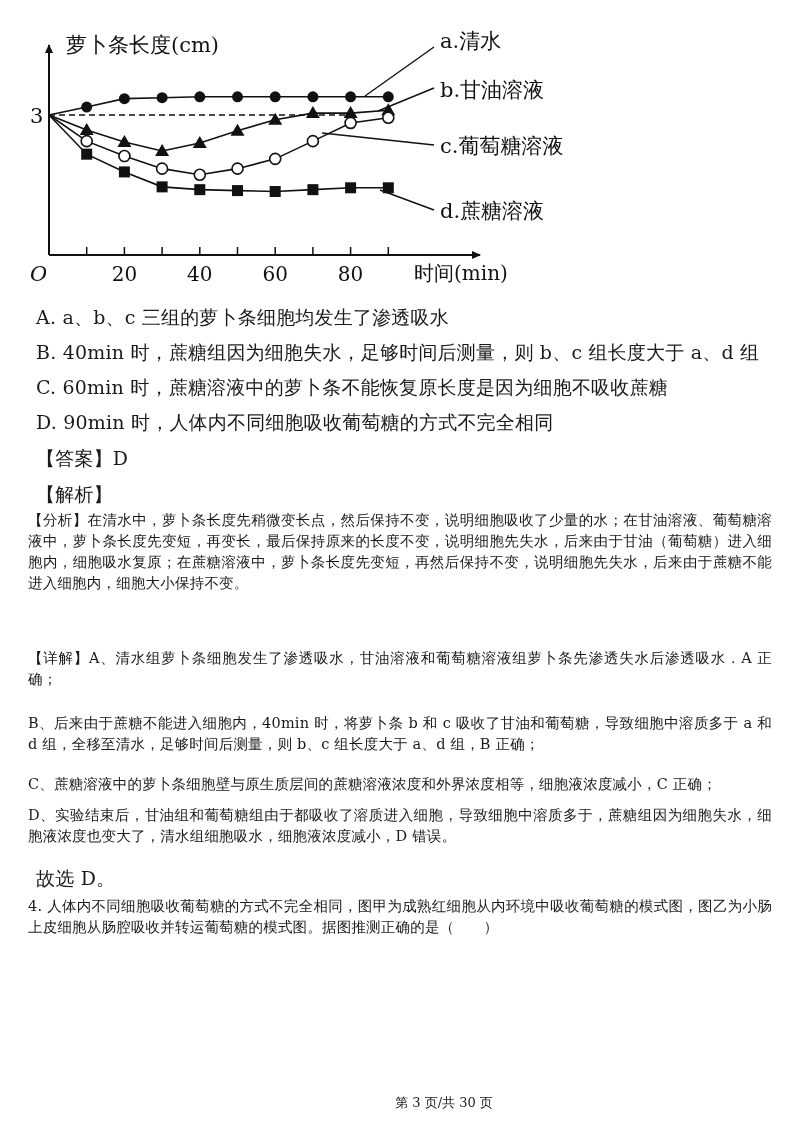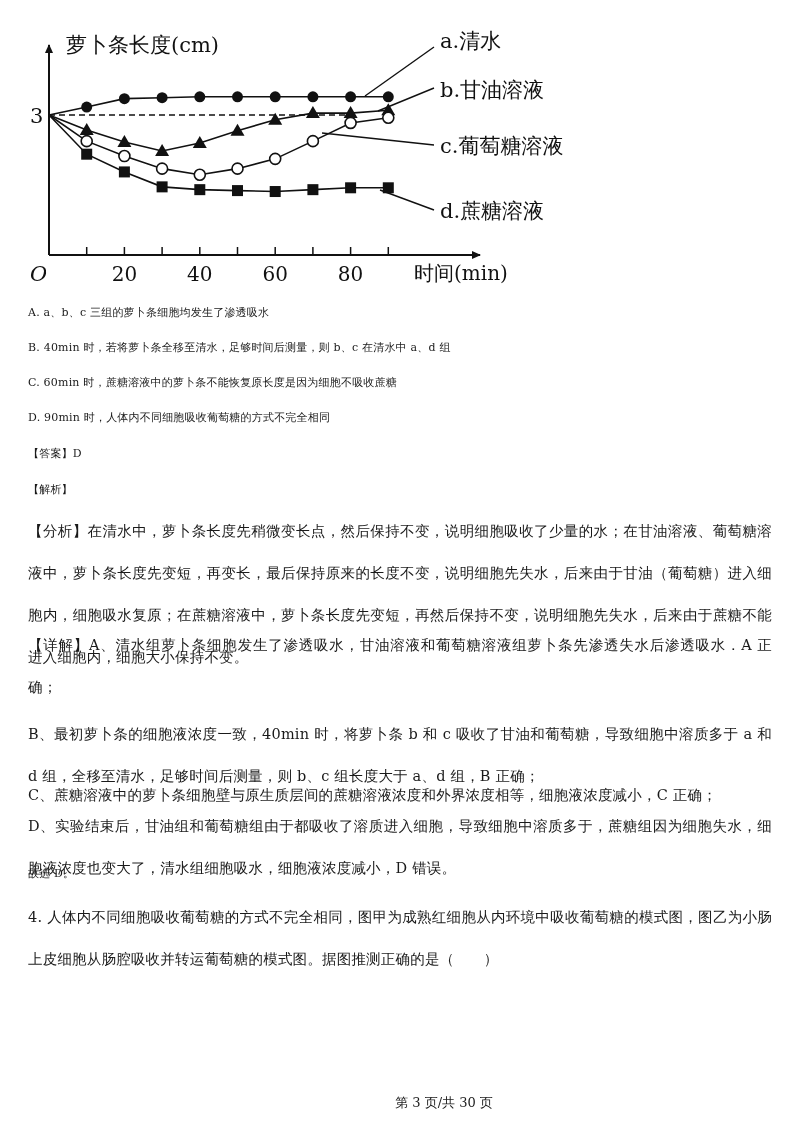--- a/index.html
+++ b/index.html
@@ -1,21 +1,21 @@
 <!DOCTYPE html>
 <html><head>
 <meta charset="utf-8">
 <style>
   html, body { margin: 0; padding: 0; background: #ffffff; }
   body { width: 800px; height: 1128px; position: relative; overflow: hidden;
          font-family: "DejaVu Serif", "Liberation Serif", serif; color: #1a1a1a; }
   #chart { position: absolute; left: 0; top: 0; }
   .chart-text { font-family: "DejaVu Serif", "Liberation Serif", serif; fill: #111; }
-  .line { position: absolute; left: 28px; font-size: 11px; white-space: nowrap; letter-spacing: 0.2px; }
-  .para { position: absolute; left: 28px; width: 744px; font-size: 14.5px; line-height: 42px; text-align: justify; letter-spacing: 0.2px; }
+  .line { position: absolute; left: 36px; font-size: 19px; white-space: nowrap; letter-spacing: 0.2px; }
+  .para { position: absolute; left: 28px; width: 744px; font-size: 14.5px; line-height: 21px; text-align: justify; letter-spacing: 0.2px; }
   .footer { position: absolute; top: 1094px; left: 0; width: 800px; text-align: center; font-size: 13px; padding-left: 44px; }
 </style>
 </head>
 <body>
 
 <svg id="chart" width="800" height="295" viewBox="0 0 800 295" xmlns="http://www.w3.org/2000/svg">
   <defs>
     <marker id="arrow" markerWidth="10" markerHeight="10" refX="8" refY="5" orient="auto" markerUnits="userSpaceOnUse">
       <path d="M0,1 L9,5 L0,9 Z" fill="#111"></path>
     </marker>
@@ -104,28 +104,28 @@
     <line x1="322" y1="133" x2="434" y2="145" stroke="#111" stroke-width="1.4"></line>
     <line x1="380" y1="190" x2="434" y2="210" stroke="#111" stroke-width="1.4"></line>
     <text class="chart-text" x="440" y="48" font-size="21">a.清水</text>
     <text class="chart-text" x="440" y="97" font-size="21">b.甘油溶液</text>
     <text class="chart-text" x="440" y="153" font-size="21">c.葡萄糖溶液</text>
     <text class="chart-text" x="440" y="218" font-size="21">d.蔗糖溶液</text>
   </g>
 </svg>
 
 <div class="line" style="top:305px">A. a、b、c 三组的萝卜条细胞均发生了渗透吸水</div>
-<div class="line" style="top:340px">B. 40min 时，若将萝卜条全移至清水，足够时间后测量，则 b、c 在清水中 a、d 组</div>
+<div class="line" style="top:340px">B. 40min 时，蔗糖组因为细胞失水，足够时间后测量，则 b、c 组长度大于 a、d 组</div>
 <div class="line" style="top:375px">C. 60min 时，蔗糖溶液中的萝卜条不能恢复原长度是因为细胞不吸收蔗糖</div>
 <div class="line" style="top:410px">D. 90min 时，人体内不同细胞吸收葡萄糖的方式不完全相同</div>
 <div class="line" style="top:446px">【答案】D</div>
 <div class="line" style="top:482px">【解析】</div>
 
 <div class="para" style="top:510px">【分析】在清水中，萝卜条长度先稍微变长点，然后保持不变，说明细胞吸收了少量的水；在甘油溶液、葡萄糖溶液中，萝卜条长度先变短，再变长，最后保持原来的长度不变，说明细胞先失水，后来由于甘油（葡萄糖）进入细胞内，细胞吸水复原；在蔗糖溶液中，萝卜条长度先变短，再然后保持不变，说明细胞先失水，后来由于蔗糖不能进入细胞内，细胞大小保持不变。</div>
 
-<div class="para" style="top:624px">【详解】A、清水组萝卜条细胞发生了渗透吸水，甘油溶液和葡萄糖溶液组萝卜条先渗透失水后渗透吸水．A 正确；</div>
-<div class="para" style="top:713px">B、最初萝卜条的细胞液浓度一致，40min 时，将萝卜条 b 和 c 吸收了甘油和葡萄糖，导致细胞中溶质多于 a 和 d 组，全移至清水，足够时间后测量，则 b、c 组长度大于 a、d 组，B 正确；</div>
+<div class="para" style="top:648px">【详解】A、清水组萝卜条细胞发生了渗透吸水，甘油溶液和葡萄糖溶液组萝卜条先渗透失水后渗透吸水．A 正确；</div>
+<div class="para" style="top:713px">B、后来由于蔗糖不能进入细胞内，40min 时，将萝卜条 b 和 c 吸收了甘油和葡萄糖，导致细胞中溶质多于 a 和 d 组，全移至清水，足够时间后测量，则 b、c 组长度大于 a、d 组，B 正确；</div>
 <div class="para" style="top:774px">C、蔗糖溶液中的萝卜条细胞壁与原生质层间的蔗糖溶液浓度和外界浓度相等，细胞液浓度减小，C 正确；</div>
 <div class="para" style="top:805px">D、实验结束后，甘油组和葡萄糖组由于都吸收了溶质进入细胞，导致细胞中溶质多于，蔗糖组因为细胞失水，细胞液浓度也变大了，清水组细胞吸水，细胞液浓度减小，D 错误。</div>
 <div class="line" style="top:866px">故选 D。</div>
 <div class="para" style="top:896px">4. 人体内不同细胞吸收葡萄糖的方式不完全相同，图甲为成熟红细胞从内环境中吸收葡萄糖的模式图，图乙为小肠上皮细胞从肠腔吸收并转运葡萄糖的模式图。据图推测正确的是（　　）</div>
 
 <div class="footer">第 3 页/共 30 页</div>
 
 </body></html>

